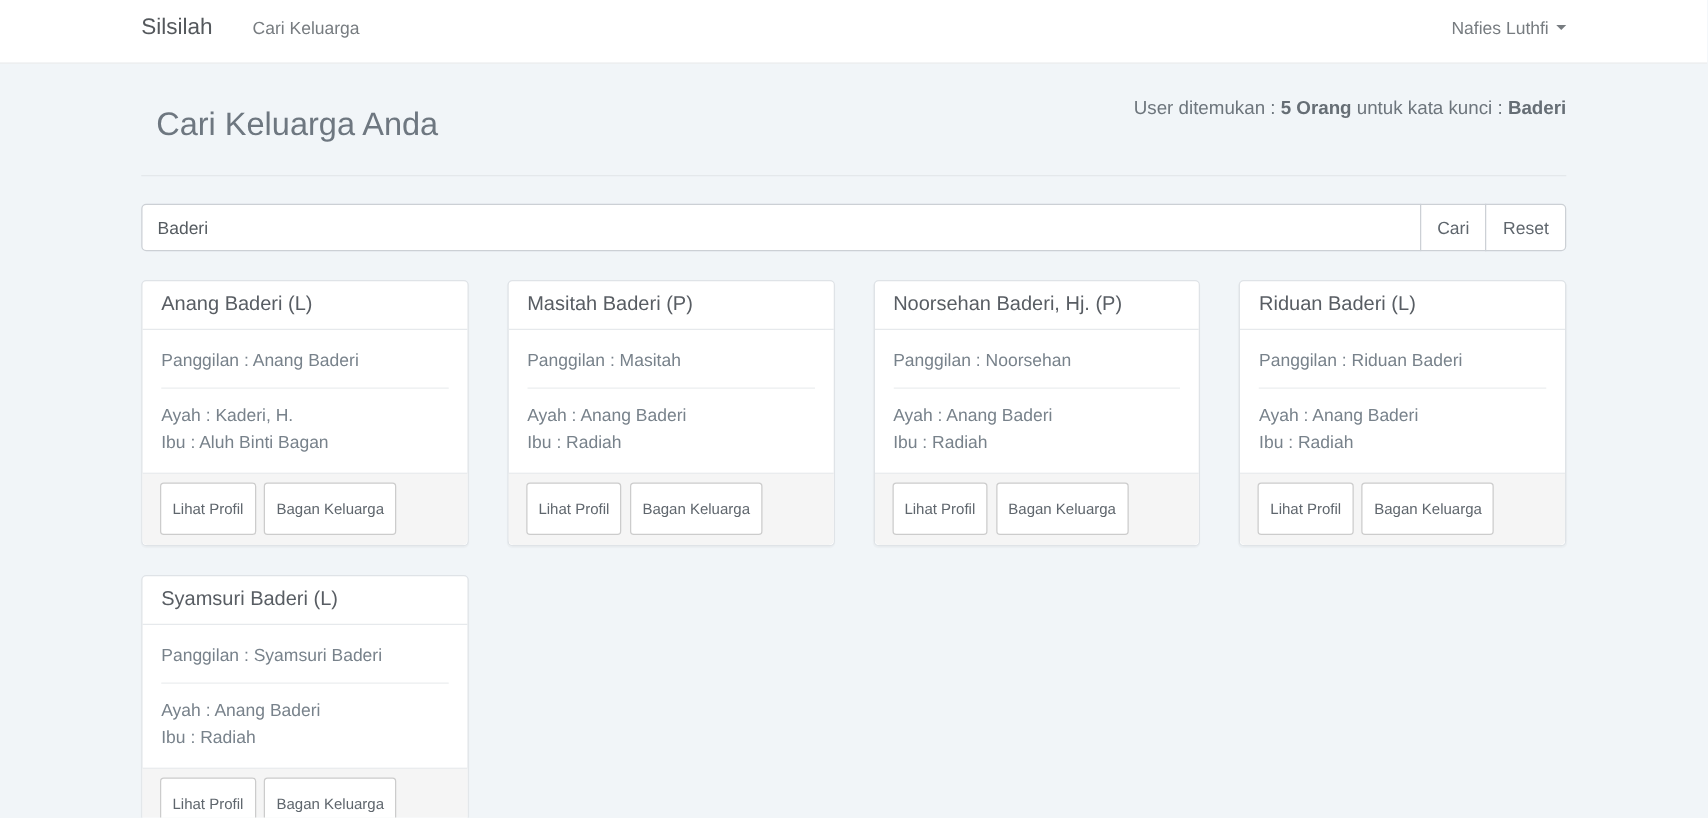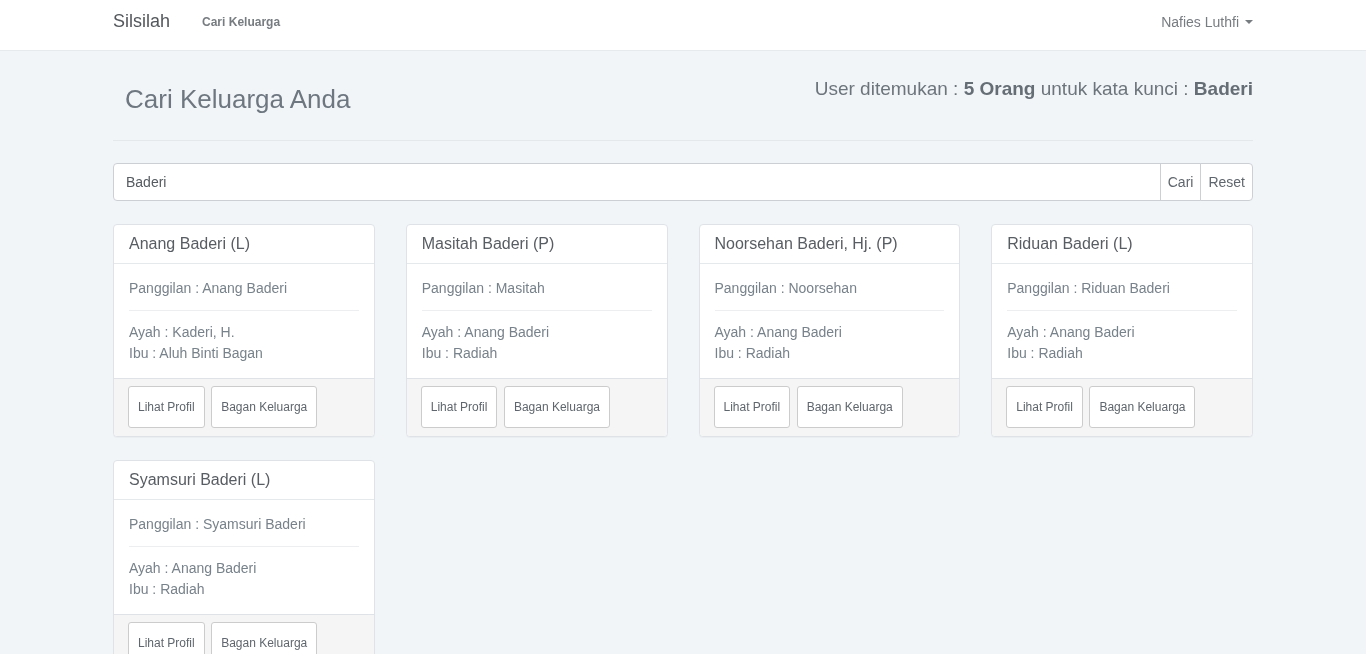--- a/index.html
+++ b/index.html
@@ -29,26 +29,25 @@
     height: 43px;
   }
   .brand {
     font-size: 18px;
     color: #54585c;
     margin-right: 18px;
     text-decoration: none;
     cursor: pointer;
   }
   .nav-link {
-    font-size: 12px;
+    font-size: 14px;
     color: #777c80;
     padding: 0 14px;
     text-decoration: none;
     cursor: pointer;
-    font-weight: bold;
   }
   .user-menu {
     margin-left: auto;
     font-size: 14px;
     color: #777c80;
     display: flex;
     align-items: center;
     cursor: pointer;
   }
   .caret {
@@ -72,21 +71,21 @@
     margin-bottom: 22px;
   }
   .page-title {
     font-size: 26px;
     font-weight: 400;
     color: #6e7780;
     margin: 12px;
     line-height: 30px;
   }
   .result-info {
-    font-size: 19px;
+    font-size: 15px;
     color: #6d757c;
     margin-top: 6px;
   }
   .result-info b { font-weight: 700; color: #666e75; }
 
   
   .search-group {
     display: flex;
     margin-bottom: 23px;
   }
@@ -97,21 +96,21 @@
     font-size: 14px;
     font-family: "Liberation Sans", sans-serif;
     color: #555b60;
     background: #fff;
     border: 1px solid #ccd0d5;
     border-radius: 4px 0 0 4px;
     outline: none;
   }
   .search-btn {
     height: 38px;
-    padding: 6px 7px;
+    padding: 6px 13px;
     font-size: 14px;
     font-family: "Liberation Sans", sans-serif;
     color: #5f666d;
     background: #fff;
     border: 1px solid #ccd0d5;
     margin-left: -1px;
     cursor: pointer;
   }
   .search-btn.last { border-radius: 0 4px 4px 0; }
 

